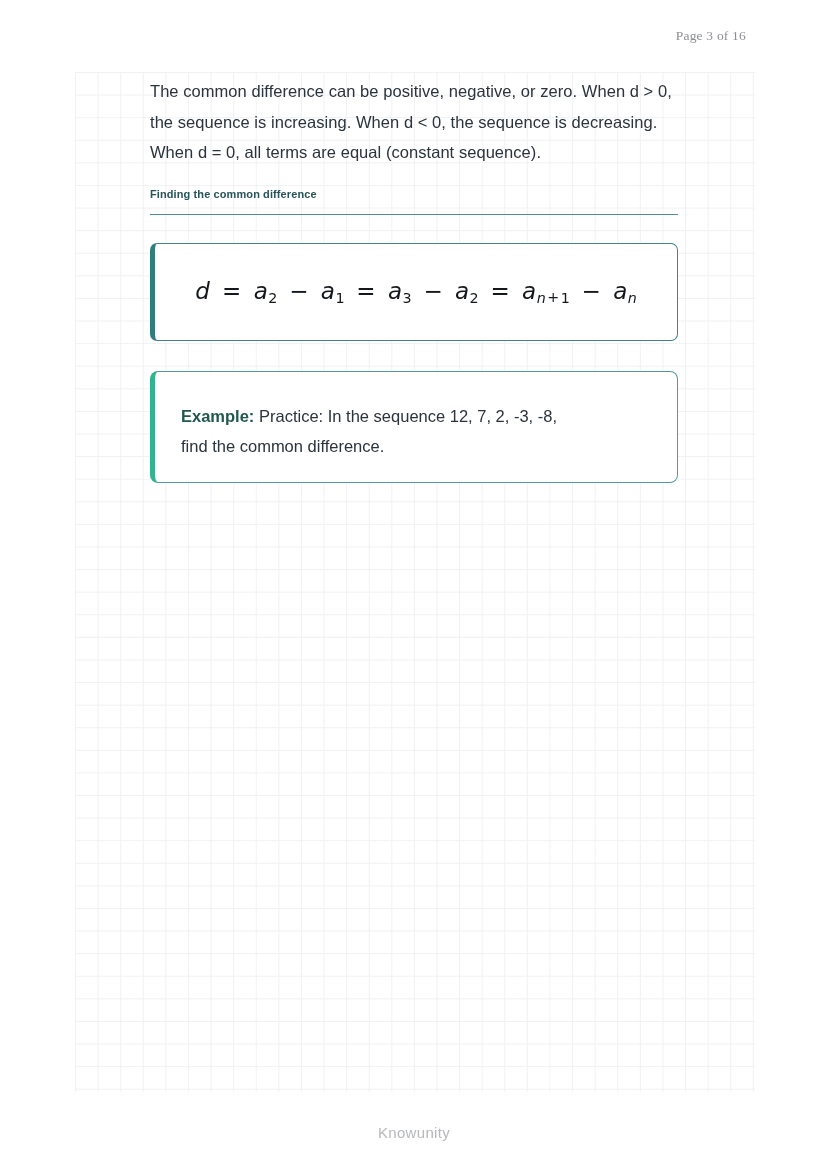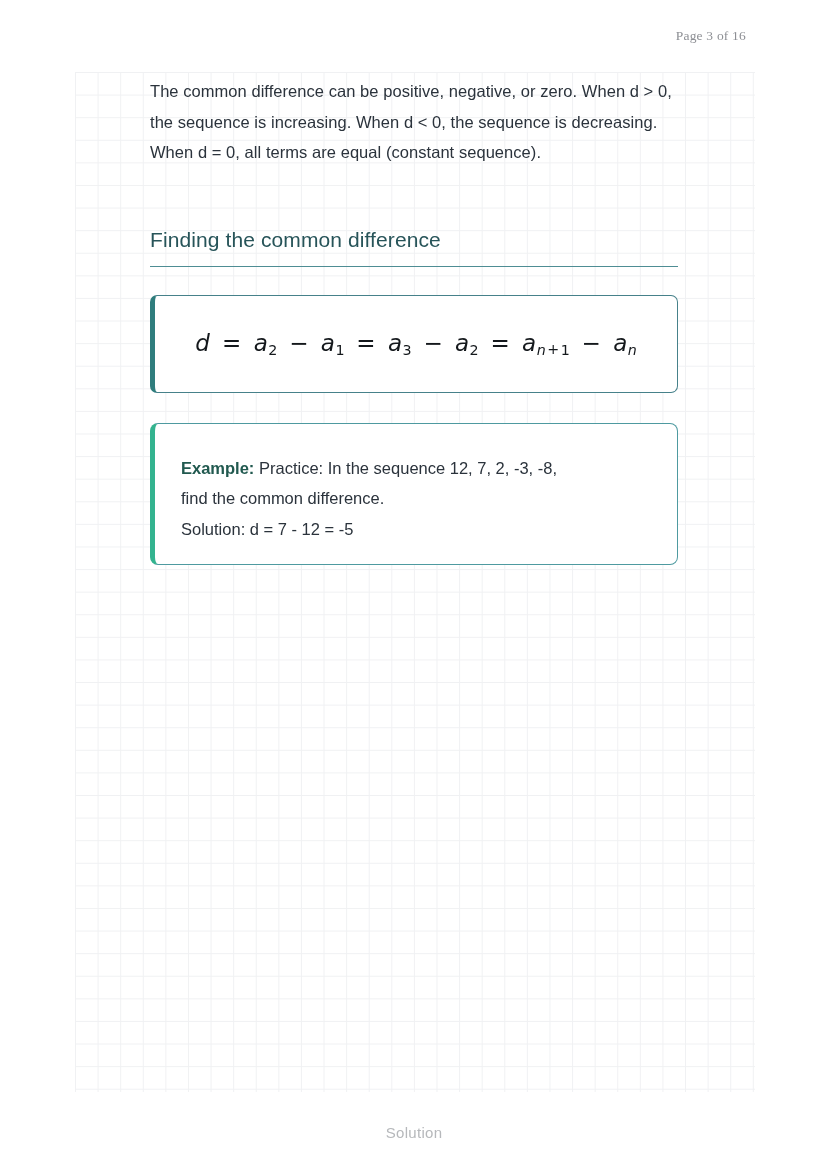--- a/index.html
+++ b/index.html
@@ -55,23 +55,23 @@
     margin: 0 0 6px 0;
     letter-spacing: 0.05px;
   }
 
   .para.intro {
     margin-bottom: 16px;
   }
 
   
   .section-heading {
-    margin-top: 60px;
-    font-size: 21px;
-    font-weight: normal;
+    margin-top: 20px;
+    font-size: 11px;
+    font-weight: bold;
     color: #275459;
     letter-spacing: 0.1px;
     padding-bottom: 14px;
     border-bottom: 1.3px solid #4e8d94;
     width: 528px;
   }
 
   .para.lead {
     margin-top: 30px;
   }
@@ -181,18 +181,17 @@
       <span class="op">=</span>
       <span><span>a</span><sub><span class="ital">n</span><span class="plus">+</span><span>1</span></sub></span>
       <span class="op">−</span>
       <span><span>a</span><sub class="ital"><span class="ital">n</span></sub></span>
     </div>
   </div>
 
   <div class="example-box">
     <p class="example-line"><span class="example-label">Example:</span><span> Practice: In the sequence 12, 7, 2, -3, -8,</span></p>
     <p class="example-line">find the common difference.</p>
-    <p class="example-line">Solution: d = 7 - 12 = -5</p>
   </div>
 
 </div>
 
-<div class="footer-watermark">Solution</div>
+<div class="footer-watermark">Knowunity</div>
 
 </body></html>

